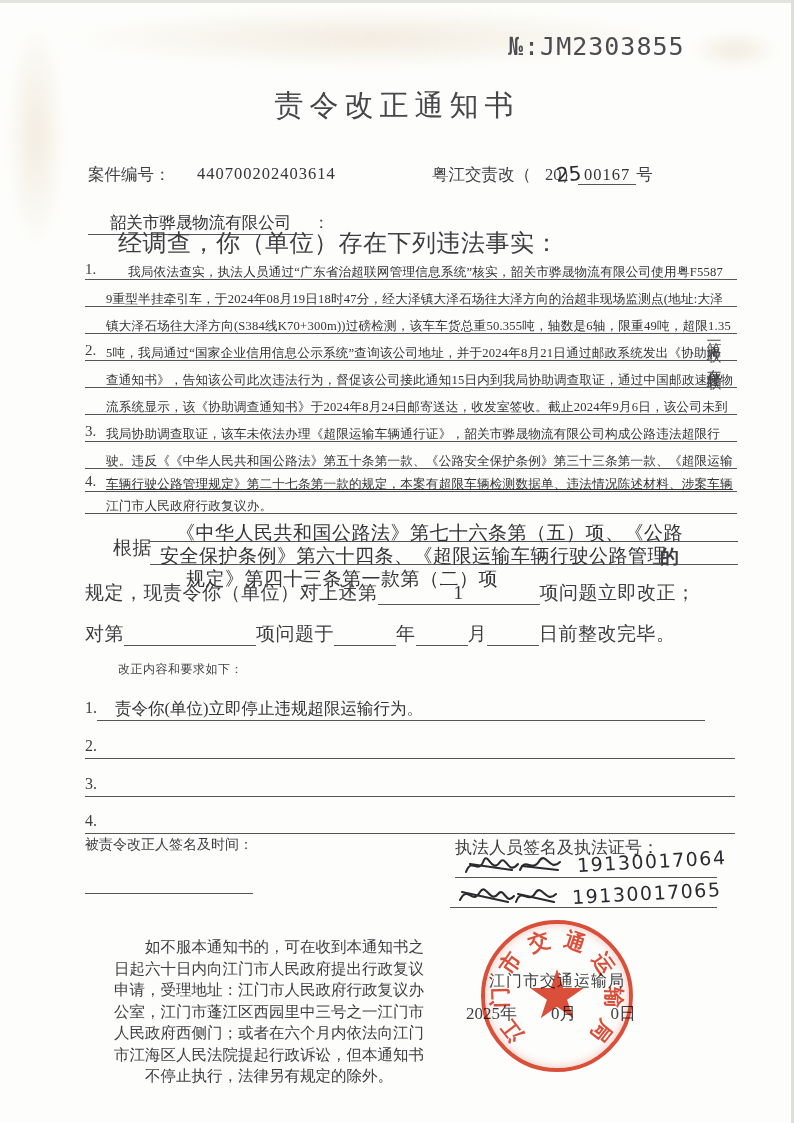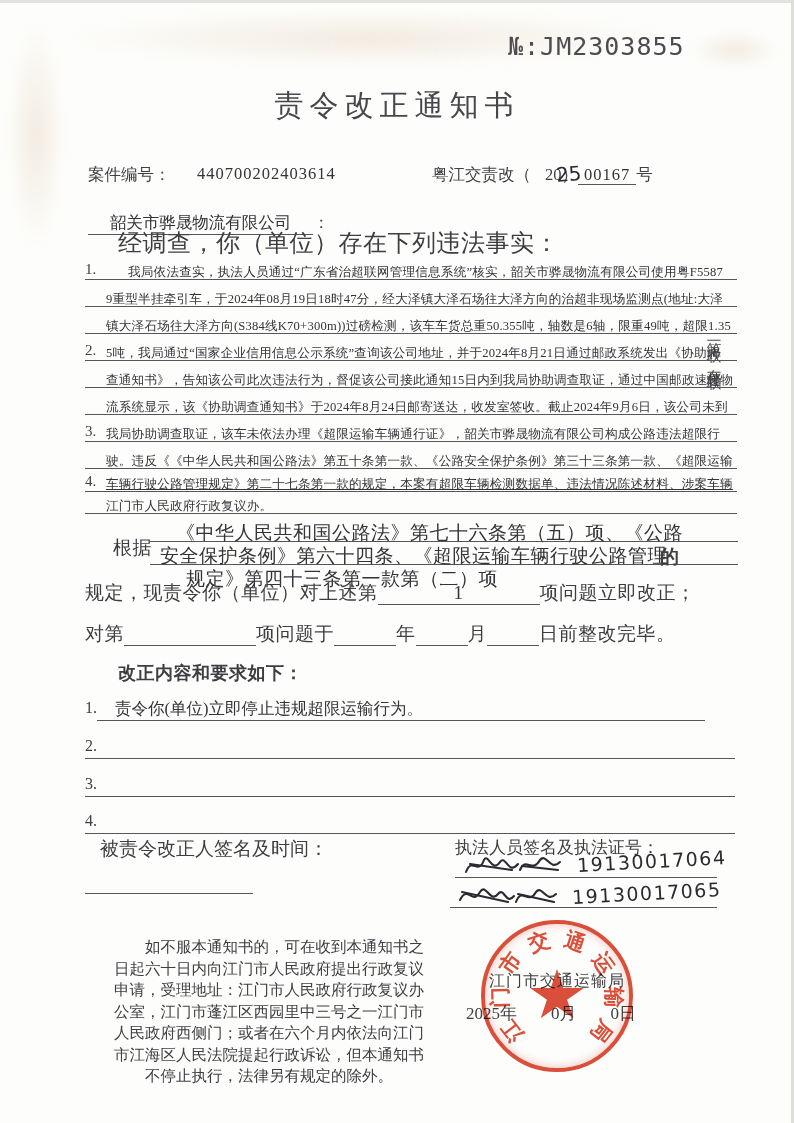--- a/index.html
+++ b/index.html
@@ -99,39 +99,39 @@
   <div class="abs big" style="left:660px;top:544px;font-weight:700;">的</div>
 
   <div class="abs big" style="left:85px;top:580px;">
     <span>规定，现责令你（单位）对上述第</span><span class="u" style="display:inline-block;width:162px;text-align:center;color:var(--typed);">1</span><span>项问题立即改正；</span>
   </div>
 
   <div class="abs big" style="left:85px;top:621px;">
     <span>对第</span><span class="u" style="display:inline-block;width:132px;">&nbsp;</span><span>项问题于</span><span class="u" style="display:inline-block;width:62px;">&nbsp;</span><span>年</span><span class="u" style="display:inline-block;width:52px;">&nbsp;</span><span>月</span><span class="u" style="display:inline-block;width:52px;">&nbsp;</span><span>日前整改完毕。</span>
   </div>
 
-  <div class="abs" style="left:118px;top:661px;font-size:18px;letter-spacing:0.5px;font-weight:bold;">改正内容和要求如下：</div>
+  <div class="abs" style="left:118px;top:661px;font-size:12px;letter-spacing:0.5px;">改正内容和要求如下：</div>
 
   <div class="abs factno" style="left:85px;top:699px;font-size:16px;">1.</div>
   <div class="abs" style="left:115px;top:698px;font-size:16.5px;color:var(--typed);">责令你(单位)立即停止违规超限运输行为。</div>
   <div class="rule" style="left:97px;top:720px;width:608px;"></div>
 
   <div class="abs factno" style="left:85px;top:737px;font-size:16px;">2.</div>
   <div class="abs" style="left:115px;top:736px;font-size:16.5px;color:var(--typed);"></div>
   <div class="rule" style="left:85px;top:758px;width:650px;"></div>
 
   <div class="abs factno" style="left:85px;top:775px;font-size:16px;">3.</div>
   <div class="abs" style="left:115px;top:774px;font-size:16.5px;color:var(--typed);"></div>
   <div class="rule" style="left:85px;top:796px;width:650px;"></div>
 
   <div class="abs factno" style="left:85px;top:812px;font-size:16px;">4.</div>
   <div class="abs" style="left:115px;top:811px;font-size:16.5px;color:var(--typed);"></div>
   <div class="rule" style="left:85px;top:833px;width:650px;"></div>
 
-  <div class="abs lbl" style="left:85px;top:836px;font-size:19px;margin-left:15px;">被责令改正人签名及时间：</div>
+  <div class="abs lbl" style="left:85px;top:836px;font-size:14px;">被责令改正人签名及时间：</div>
   <div class="abs lbl" style="left:455px;top:836px;font-size:17px;">执法人员签名及执法证号：</div>
 
   <div class="rule" style="left:85px;top:893px;width:168px;"></div>
 
   <div class="rule" style="left:455px;top:877px;width:262px;"></div>
   <svg class="abs scribble" style="left:462px;top:850px;" width="105" height="30" viewBox="0 0 105 30">
     <g fill="none" stroke="#2a2a30" stroke-width="2.1" stroke-linecap="round">
       <path d="M4 22 C10 6 16 26 22 10 C26 2 30 24 38 12 C44 4 46 26 56 14"></path>
       <path d="M58 20 C64 6 70 24 78 10 C84 2 88 22 98 12"></path>
       <path d="M8 14 L50 20 M60 16 L96 20"></path>

